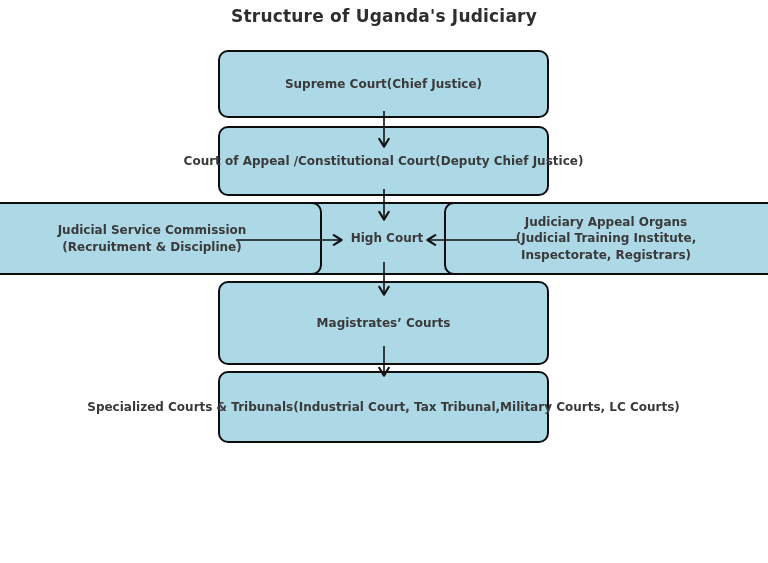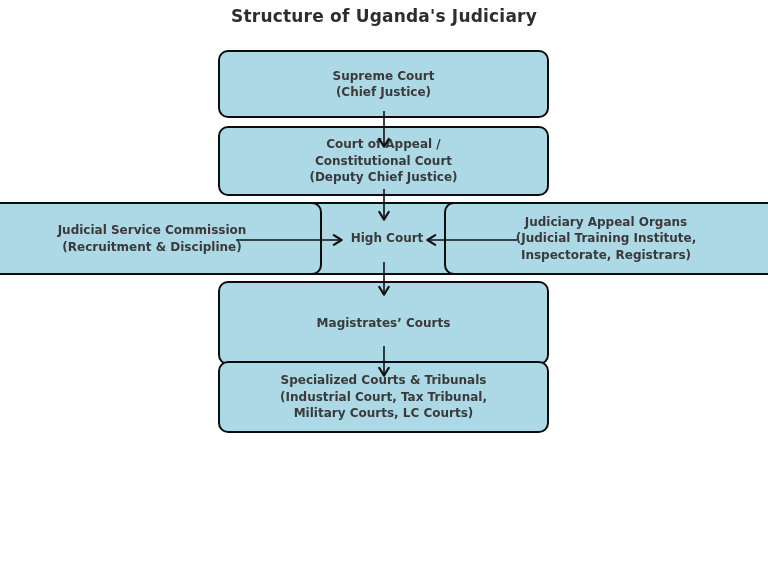--- a/index.html
+++ b/index.html
@@ -26,36 +26,36 @@
     color: #2e2e2e;
     letter-spacing: 0.2px;
   }
   .node {
     position: absolute;
     box-sizing: border-box;
     background: #ADD8E6;
     border: 2px solid #0d0d0d;
     border-radius: 10px;
     display: flex;
-    flex-direction: column;
+    flex-direction: row;
     justify-content: center;
     align-items: center;
     text-align: center;
     font-size: 12px;
     font-weight: bold;
     color: #3a3a3a;
     line-height: 16.5px;
     z-index: 2;
   }
   .node span { display: block; white-space: nowrap; }
   
   .box-supreme     { left: 218px; top: 50px;  width: 331px; height: 68px; }
   .box-appeal      { left: 218px; top: 126px; width: 331px; height: 70px; }
   .box-magistrates { left: 218px; top: 281px; width: 331px; height: 84px; }
-  .box-specialized { left: 218px; top: 361px; width: 331px; height: 72px; }
+  .box-specialized { left: 218px; top: 371px; width: 331px; height: 72px; }
   
   .band {
     position: absolute;
     left: 0;
     top: 202px;
     width: 768px;
     height: 73px;
     box-sizing: border-box;
     background: #ADD8E6;
     border-top: 2px solid #0d0d0d;

